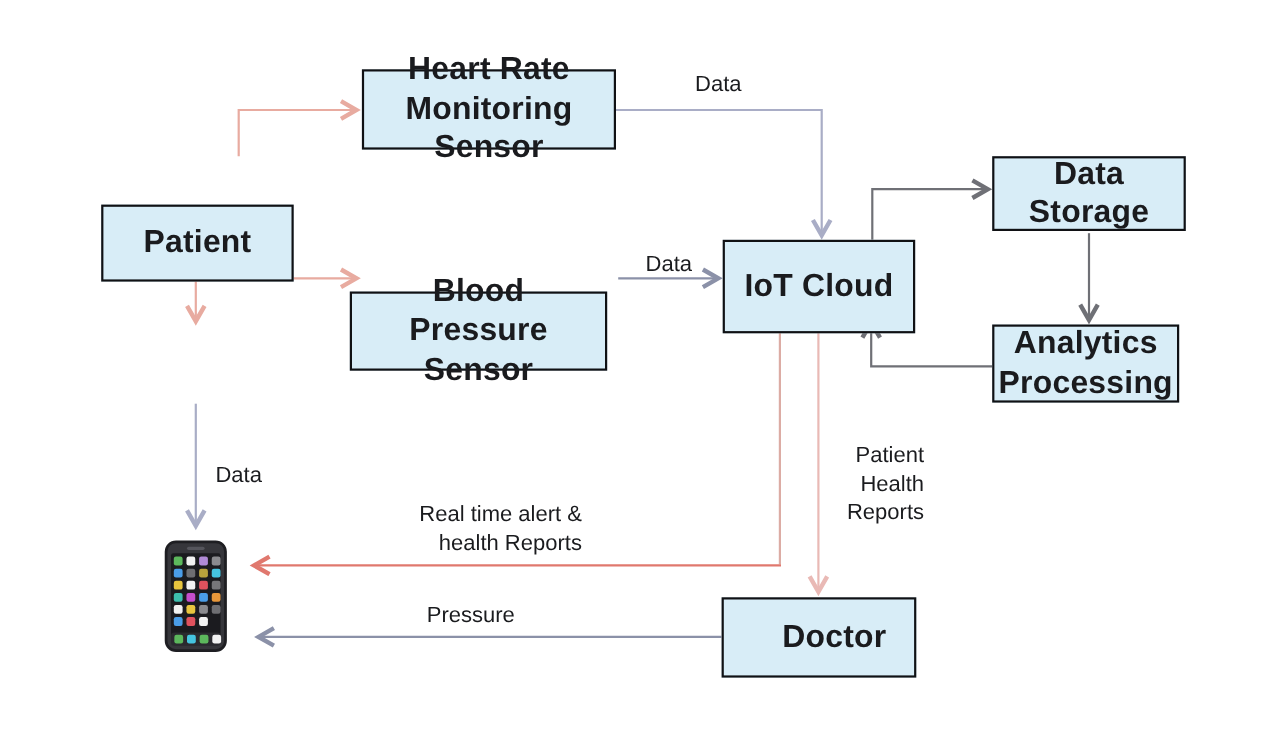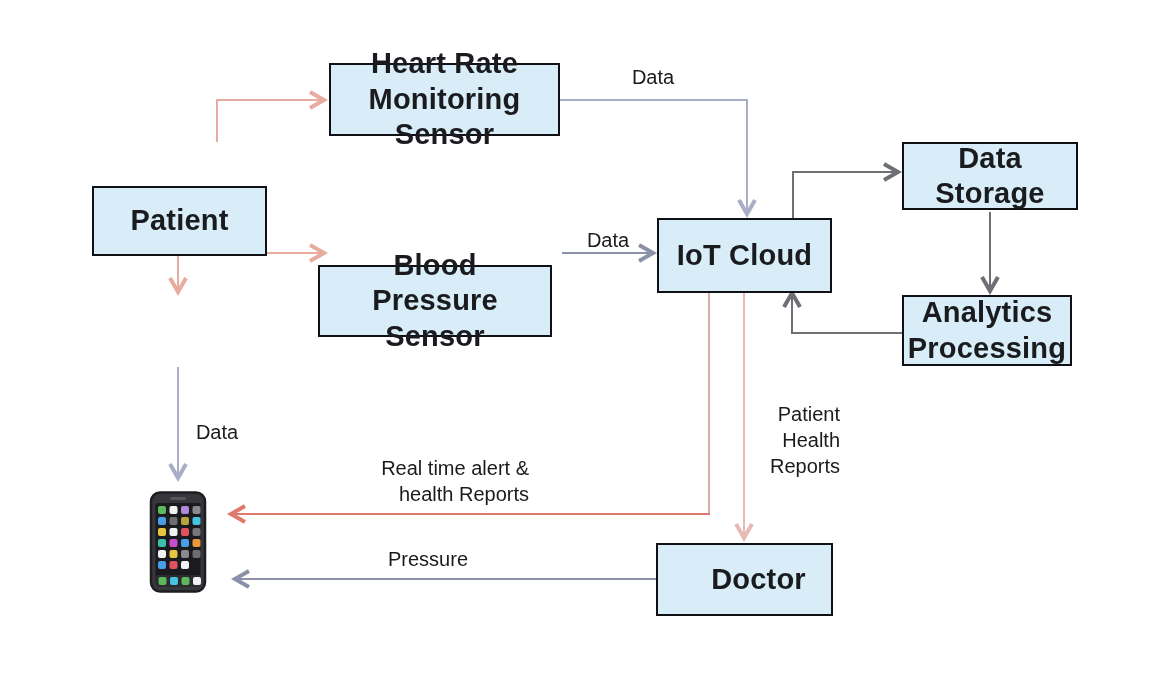--- a/index.html
+++ b/index.html
@@ -116,21 +116,21 @@
   </div>
 
   <div class="node node-heart_rate" style="left:329px; top:63px; width:231px; height:73px;">
     <span class="lbl">Heart Rate Monitoring Sensor</span>
   </div>
 
   <div class="node node-blood_pressure" style="left:318px; top:217px; width:234px; height:72px;margin-top:48px;">
     <span class="lbl">Blood Pressure Sensor</span>
   </div>
 
-  <div class="node node-iot_cloud" style="left:657px; top:218px; width:175px; height:75px;">
+  <div class="node node-iot_cloud" style="left:657px; top:218px; width:175px; height:85px;">
     <span class="lbl">IoT Cloud</span>
   </div>
 
   <div class="node node-data_storage" style="left:902px; top:142px; width:176px; height:68px;">
     <span class="lbl">Data Storage</span>
   </div>
 
   <div class="node node-analytics" style="left:902px; top:295px; width:170px; height:71px;">
     <span class="lbl">Analytics Processing</span>
   </div>

